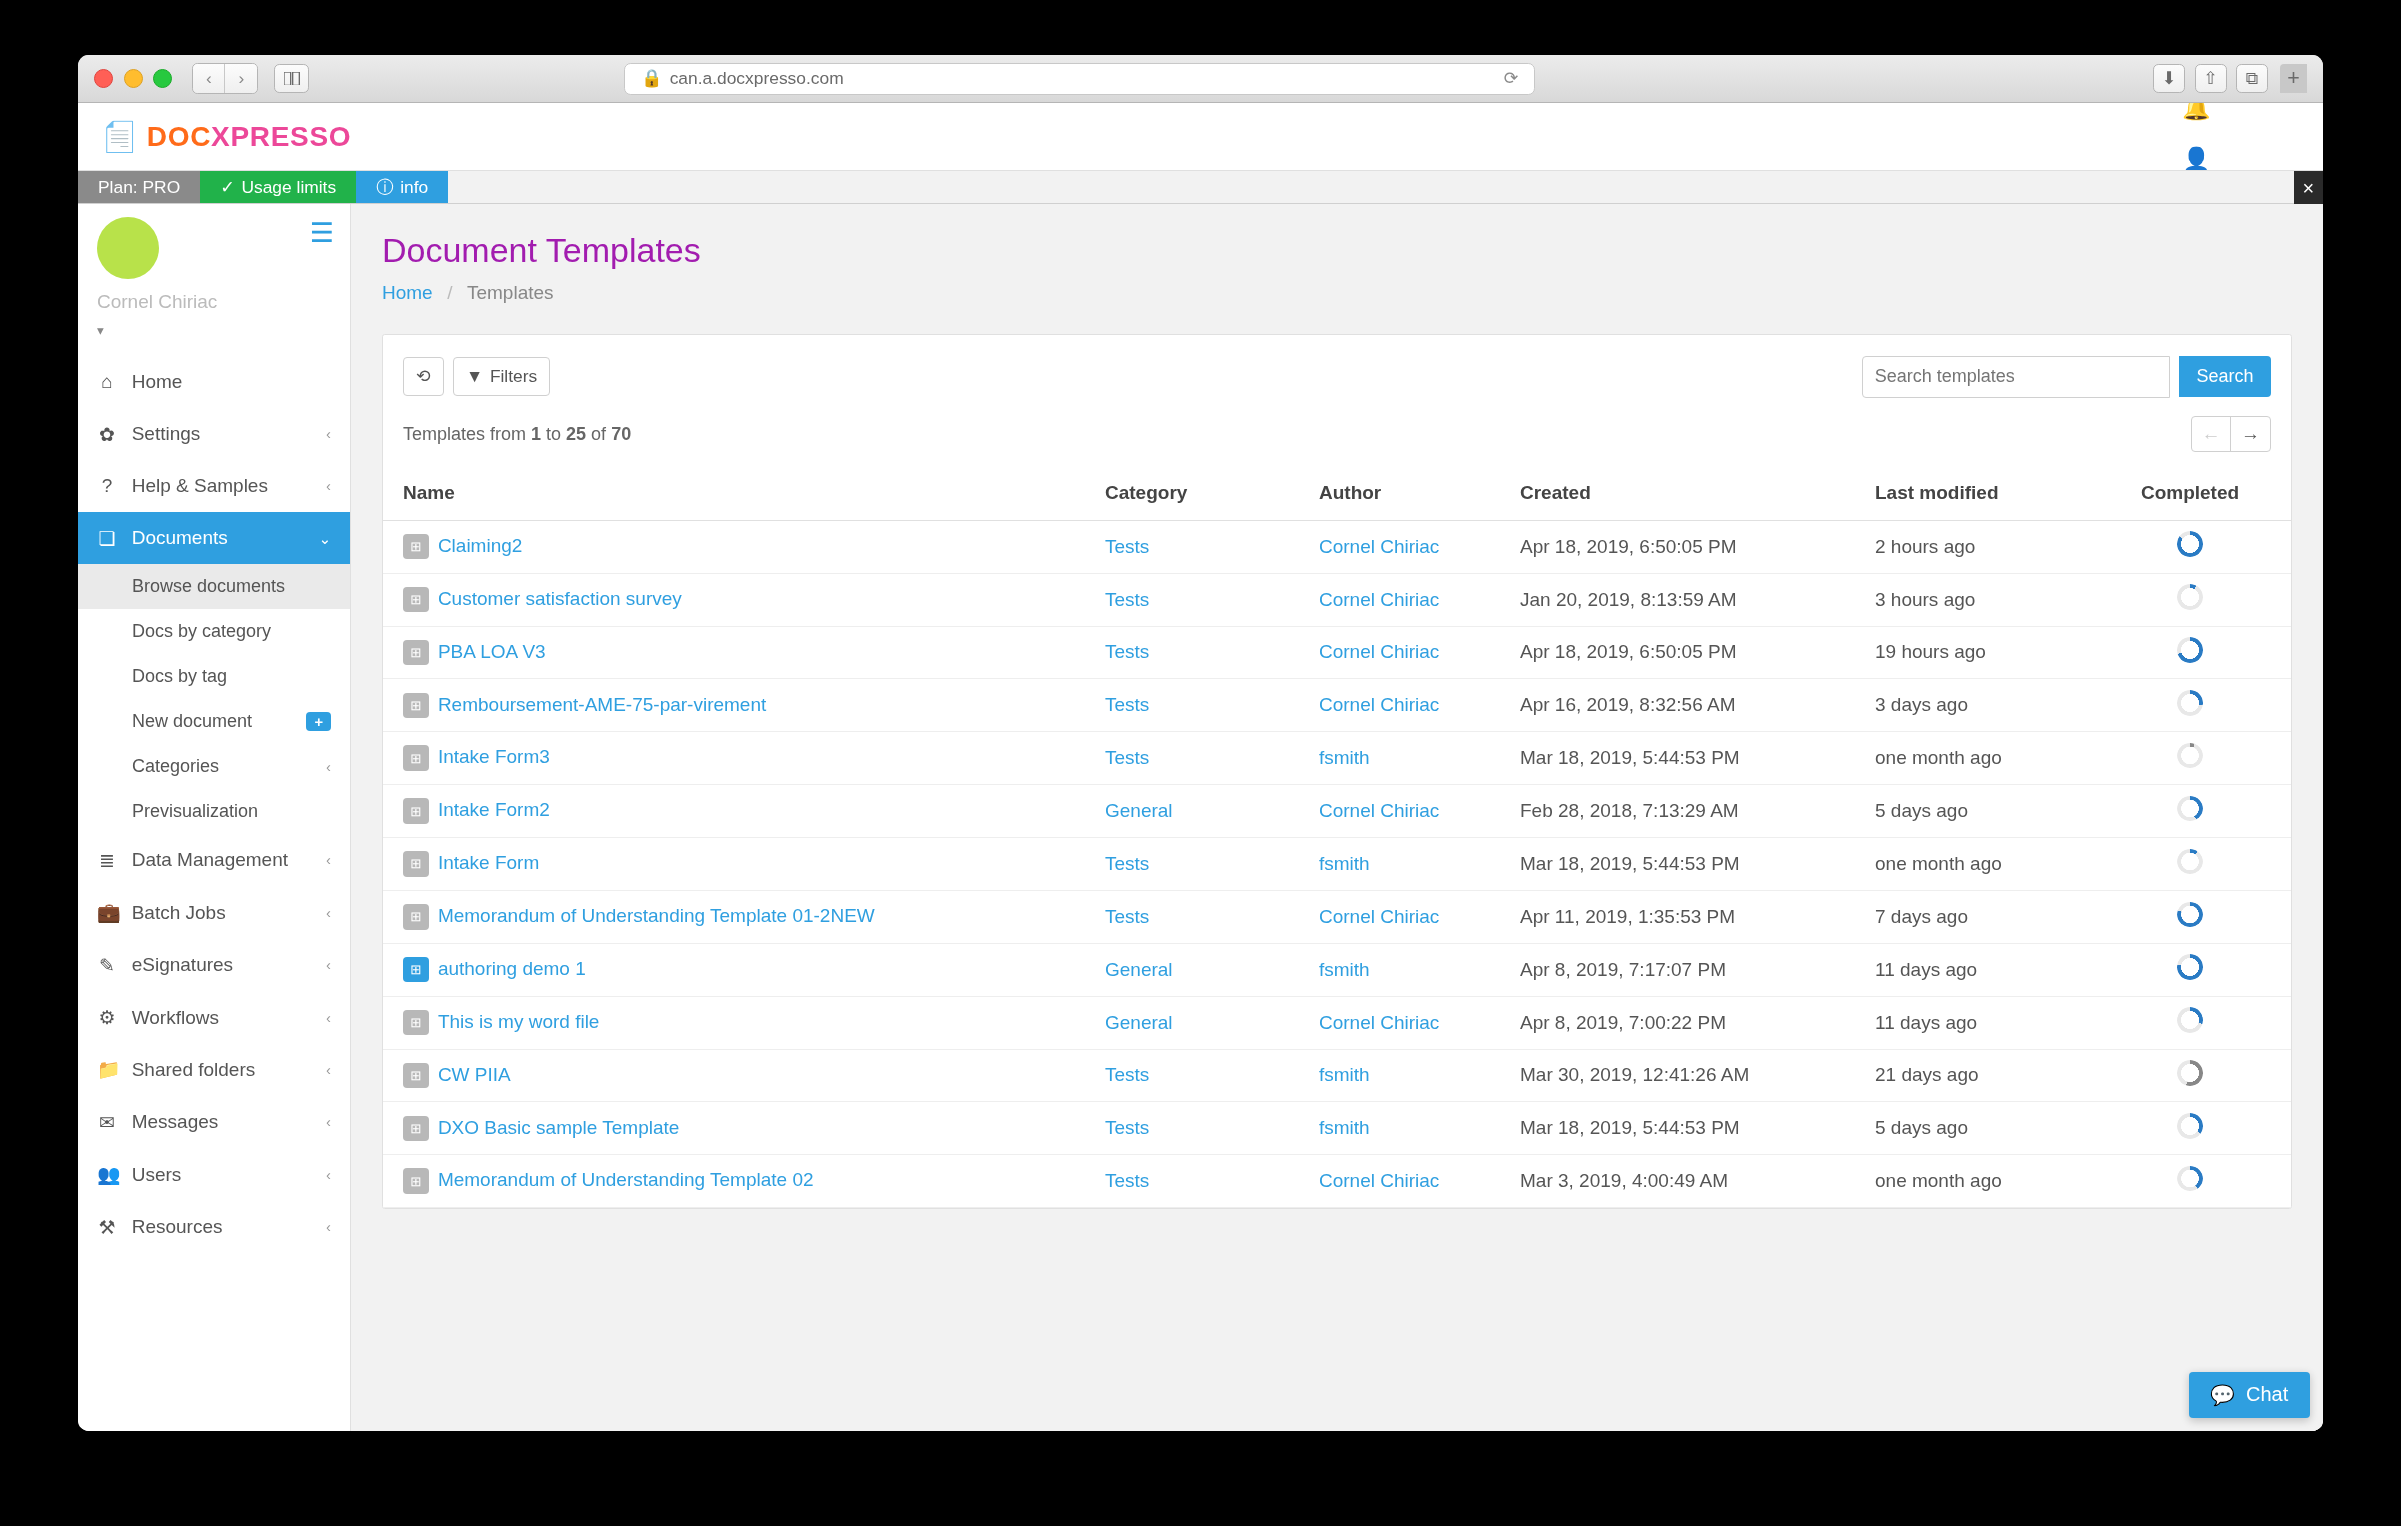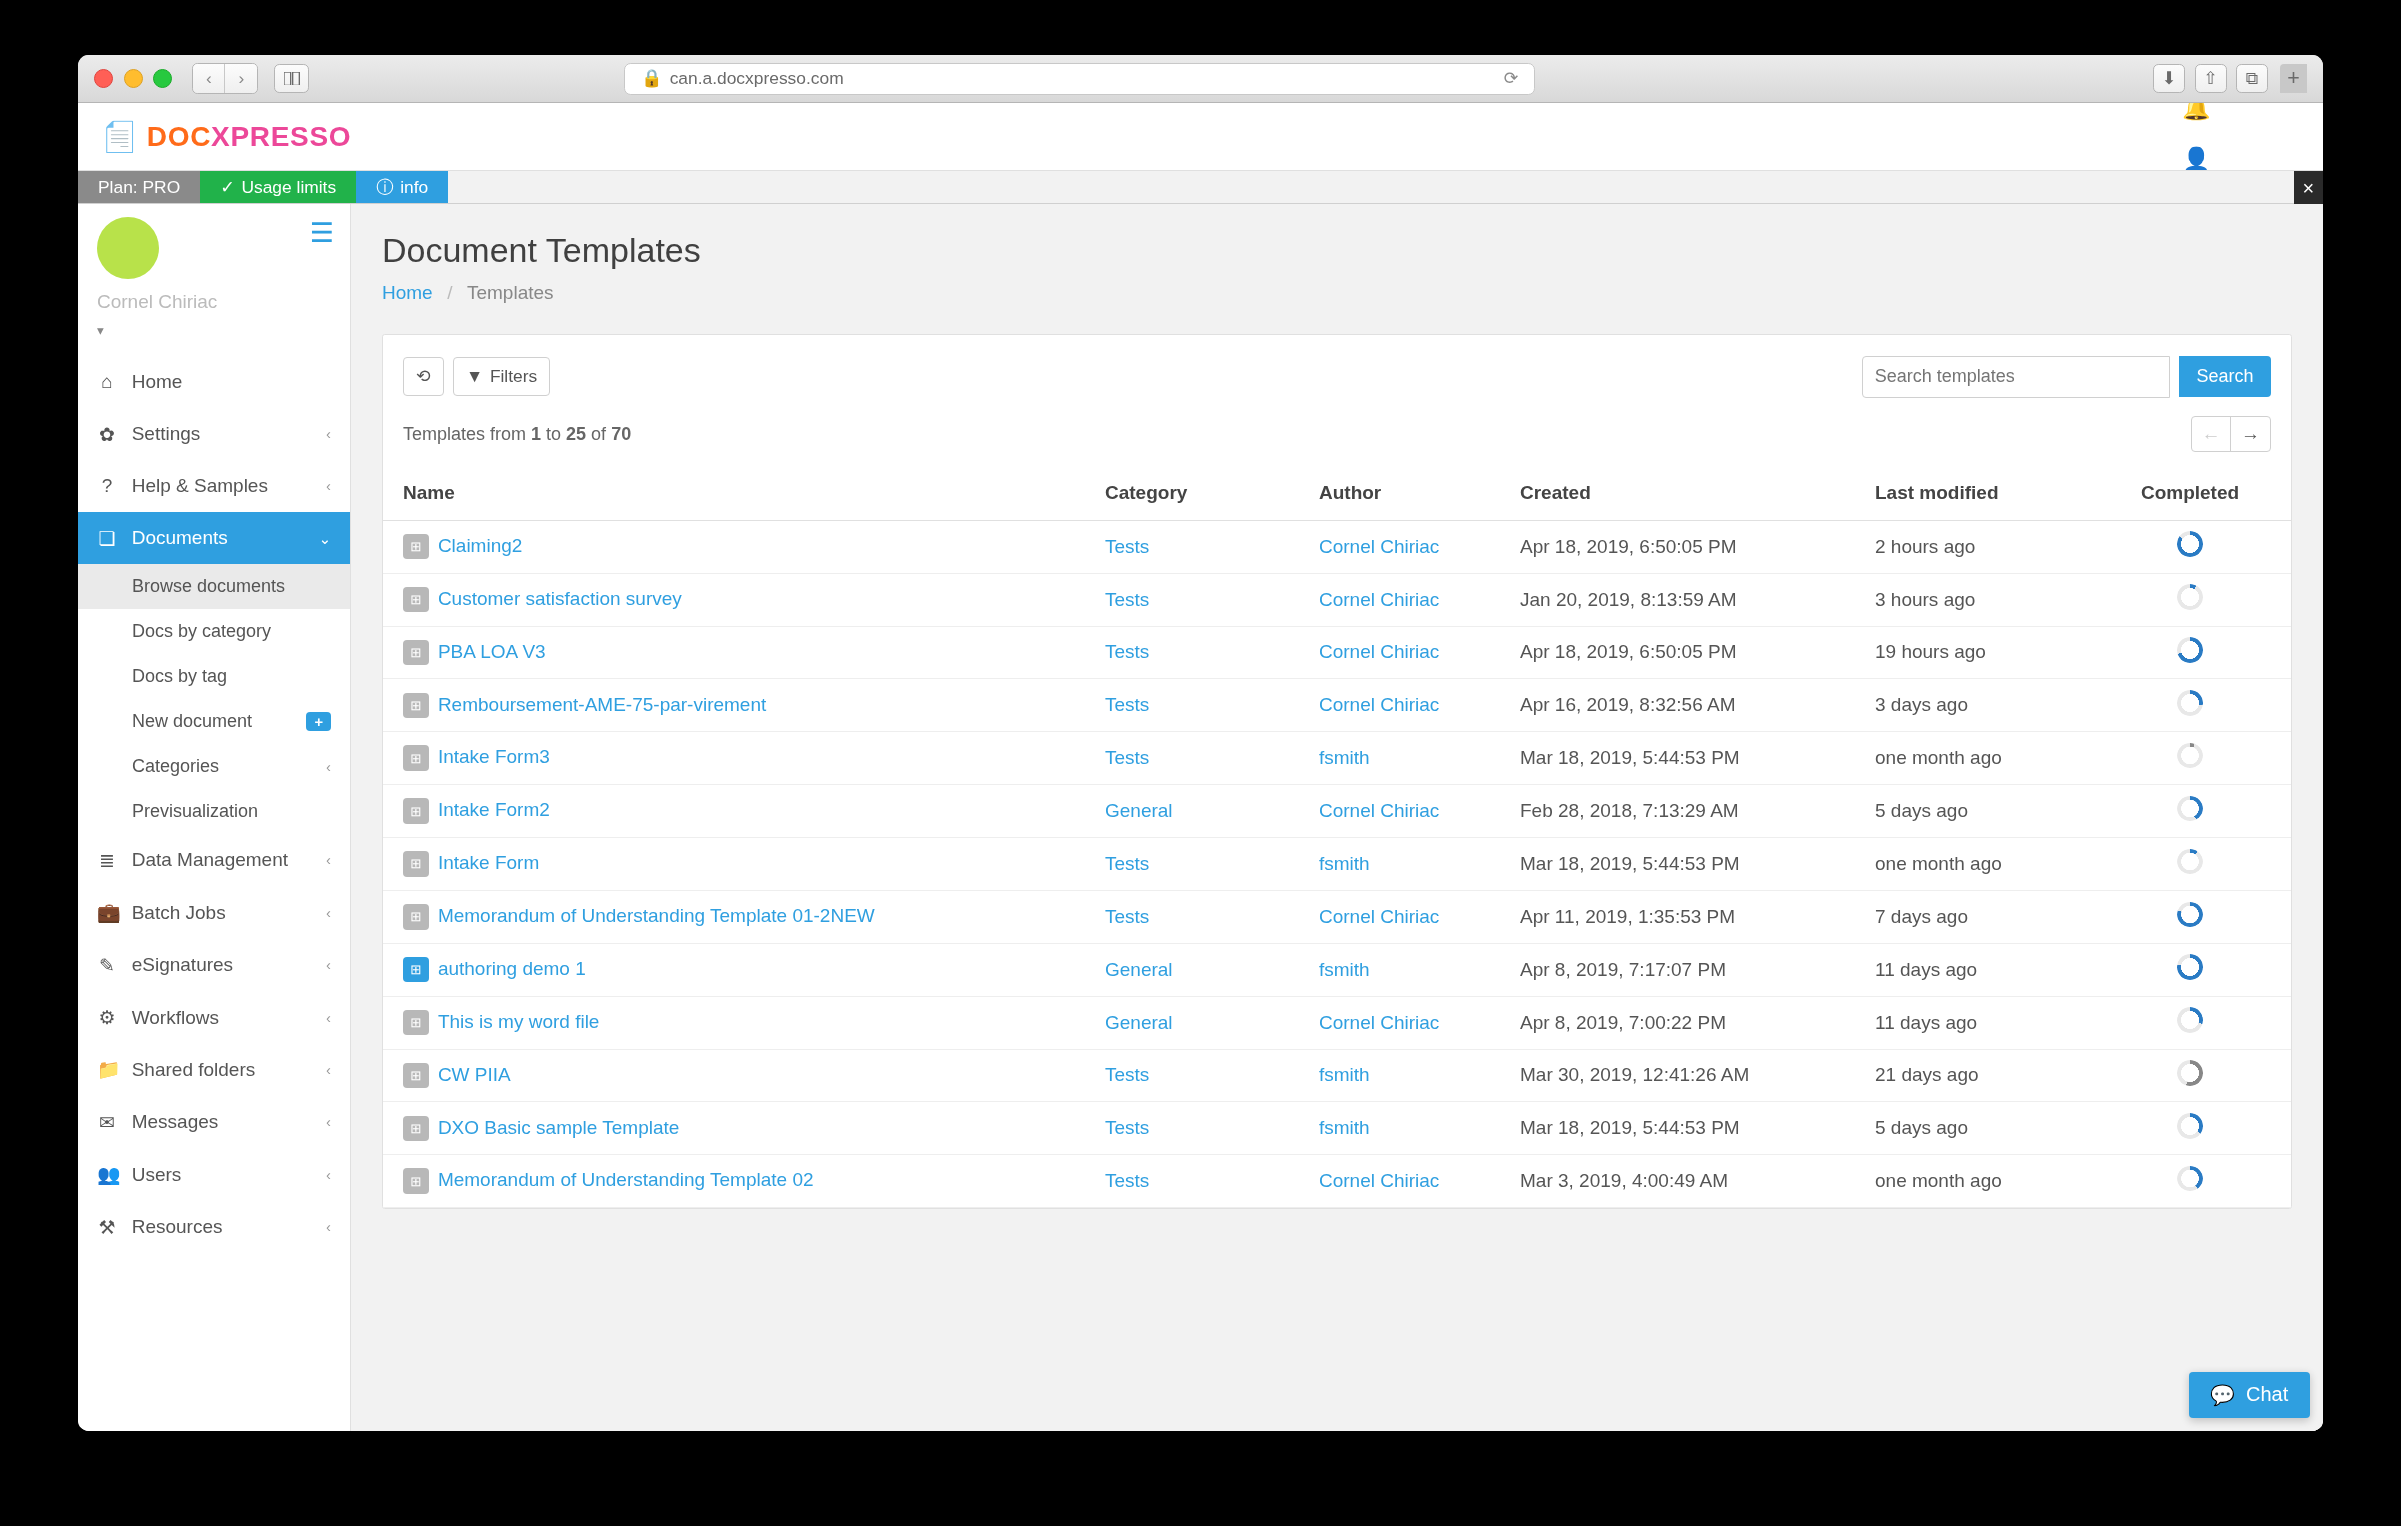--- a/index.html
+++ b/index.html
@@ -56,21 +56,21 @@
 .menu-item .chev { margin-left: auto; color: #999; font-size: 14.7px; }
 .menu-item.active { background: #2f9fe0; color: #fff; }
 .menu-item.active .chev { color: #fff; }
 .sub-item { display: flex; align-items: center; padding: 12px 19px 12px 54px; cursor: pointer; color: #555; font-size: 18px; position: relative; }
 .sub-item.highlight { background: #eaeaea; }
 .sub-item .chev { margin-left: auto; color: #999; font-size: 14.7px; }
 .sub-item .plus-badge { margin-left: auto; background: #2f9fe0; color: #fff; border-radius: 4px; padding: 1.3px 8px; font-size: 14.7px; font-weight: bold; }
 .micon { width: 20px; text-align: center; font-size: 19px; }
 
 .main { flex: 1; background: #f2f2f2; padding: 27px 31px; overflow-y: auto; position: relative; }
-.page-title { font-size: 34px; color: #404040; font-weight: 400; margin-bottom: 12px; }
+.page-title { font-size: 34px; color: #a21caf; font-weight: 400; margin-bottom: 12px; }
 .breadcrumb { font-size: 19px; color: #888; margin-bottom: 29.5px; }
 .breadcrumb a { color: #2f9fe0; text-decoration: none; }
 .breadcrumb .sep { margin: 0 9.4px; color: #bbb; }
 
 .panel { background: #fff; border: 0.7px solid #e0e0e0; border-radius: 2.7px; padding: 21.4px 0 0 0; }
 .panel-top { display: flex; align-items: center; padding: 0 20px 16px 20px; gap: 9.4px; }
 .btn-sm { border: 0.7px solid #d0d0d0; background: #fff; border-radius: 4px; padding: 8px 12px; font-size: 17.4px; color: #555; cursor: pointer; display: flex; align-items: center; gap: 6.7px; }
 .search-inp { margin-left: auto; border: 0.7px solid #d0d0d0; border-radius: 4px 0 0 4px; padding: 9.4px 12px; font-size: 18px; width: 308px; color: #666; }
 .search-btn { background: #2f9fe0; color: #fff; border: none; border-radius: 0 4px 4px 0; padding: 10px 17.4px; font-size: 18px; cursor: pointer; }
 .count-row { display: flex; align-items: center; padding: 2.7px 20px 13.4px 20px; font-size: 18px; color: #666; text-align: right; }

